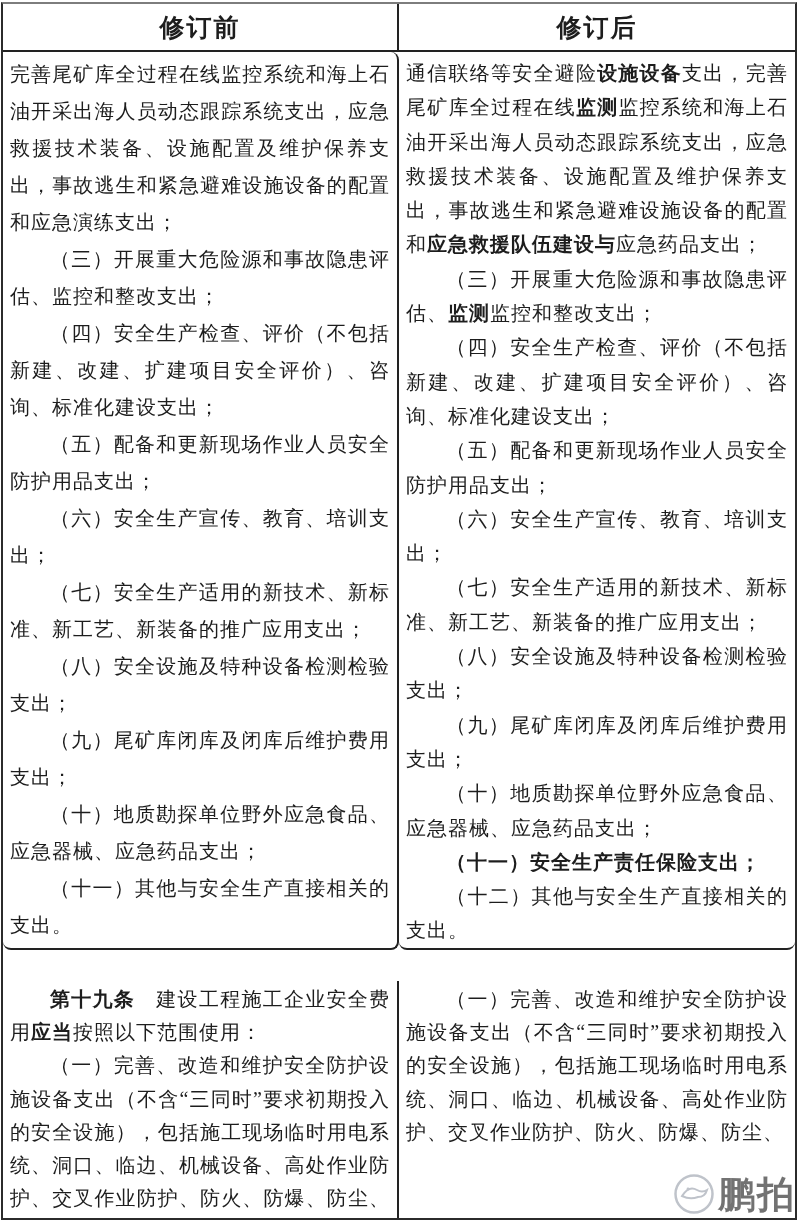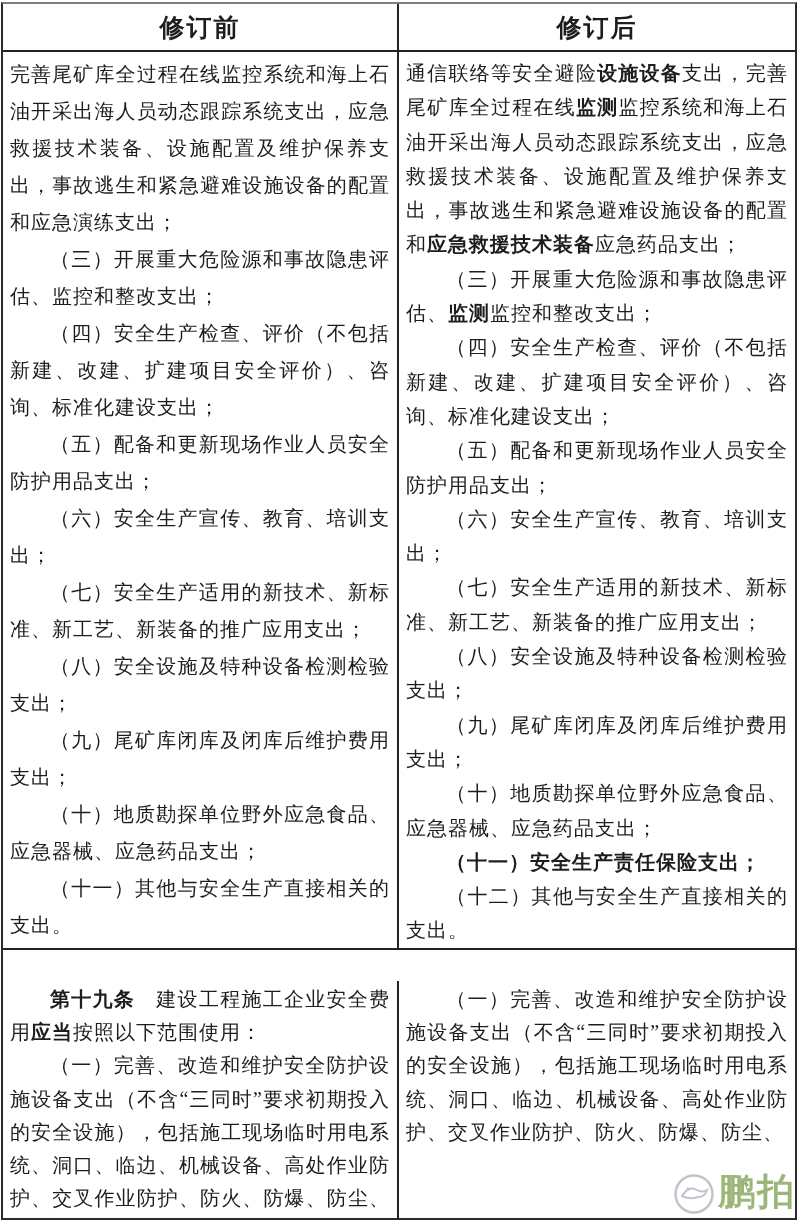--- a/index.html
+++ b/index.html
@@ -18,40 +18,40 @@
     border-top-color:#7d7d7d;
     background:#ffffff;
   }
   .cell { overflow:hidden; background:#ffffff; }
   .col-before { border-right:2px solid #222222; }
   .header-cell {
     display:flex; align-items:center; justify-content:center;
     font-size:25px; font-weight:bold; letter-spacing:2px;
     border-bottom:2px solid #222222;
   }
-  .row1 { border-bottom:2px solid #222222; }
+  .row1 { border-bottom:2px solid #222222;border-radius:8px; }
   .body-cell {
     font-size:20px; text-align:justify; padding:4px 7px 0 7px;
   }
   .loose { line-height:37px; }
   .tight { line-height:34.3px; }
   .row2  { line-height:33.2px; padding-top:2px;margin-top:31px; }
   .para  { text-indent:2em; letter-spacing:1px; }
   .para.no-indent { text-indent:0; }
   .b { font-weight:bold; }
   .watermark {
     position:absolute; right:4px; bottom:9px;
     display:flex; align-items:center; gap:3px;
     opacity:0.55; pointer-events:none;
   }
   .wm-logo svg { display:block; }
   .wm-text {
-    font-family:Liberation Mono, monospace;
+    font-family:Liberation Serif, serif;
     font-size:37px; font-weight:bold; line-height:1;
-    color:#4d7c0f; letter-spacing:2px;
+    color:#000000; letter-spacing:2px;
   }
 </style>
 </head>
 <body>
 
 <div class="page">
   <div class="doc-table">
 
     <div class="cell header-cell col-before">修订前</div>
 
@@ -64,21 +64,21 @@
         <p class="para"><span>（五）配备和更新现场作业人员安全防护用品支出；</span></p>
         <p class="para"><span>（六）安全生产宣传、教育、培训支出；</span></p>
         <p class="para"><span>（七）安全生产适用的新技术、新标准、新工艺、新装备的推广应用支出；</span></p>
         <p class="para"><span>（八）安全设施及特种设备检测检验支出；</span></p>
         <p class="para"><span>（九）尾矿库闭库及闭库后维护费用支出；</span></p>
         <p class="para"><span>（十）地质勘探单位野外应急食品、应急器械、应急药品支出；</span></p>
         <p class="para"><span>（十一）其他与安全生产直接相关的支出。</span></p>
       </div>
 
     <div class="cell body-cell row1 tight">
-        <p class="para no-indent"><span>通信联络等安全避险</span><span class="b">设施设备</span><span>支出，完善尾矿库全过程在线</span><span class="b">监测</span><span>监控系统和海上石油开采出海人员动态跟踪系统支出，应急救援技术装备、设施配置及维护保养支出，事故逃生和紧急避难设施设备的配置和</span><span class="b">应急救援技术装备</span><span>应急药品支出；</span></p>
+        <p class="para no-indent"><span>通信联络等安全避险</span><span class="b">设施设备</span><span>支出，完善尾矿库全过程在线</span><span class="b">监测</span><span>监控系统和海上石油开采出海人员动态跟踪系统支出，应急救援技术装备、设施配置及维护保养支出，事故逃生和紧急避难设施设备的配置和</span><span class="b">应急救援队伍建设与</span><span>应急药品支出；</span></p>
         <p class="para"><span>（三）开展重大危险源和事故隐患评估、</span><span class="b">监测</span><span>监控和整改支出；</span></p>
         <p class="para"><span>（四）安全生产检查、评价（不包括新建、改建、扩建项目安全评价）、咨询、标准化建设支出；</span></p>
         <p class="para"><span>（五）配备和更新现场作业人员安全防护用品支出；</span></p>
         <p class="para"><span>（六）安全生产宣传、教育、培训支出；</span></p>
         <p class="para"><span>（七）安全生产适用的新技术、新标准、新工艺、新装备的推广应用支出；</span></p>
         <p class="para"><span>（八）安全设施及特种设备检测检验支出；</span></p>
         <p class="para"><span>（九）尾矿库闭库及闭库后维护费用支出；</span></p>
         <p class="para"><span>（十）地质勘探单位野外应急食品、应急器械、应急药品支出；</span></p>
         <p class="para"><span class="b">（十一）安全生产责任保险支出；</span></p>
         <p class="para"><span>（十二）其他与安全生产直接相关的支出。</span></p>

